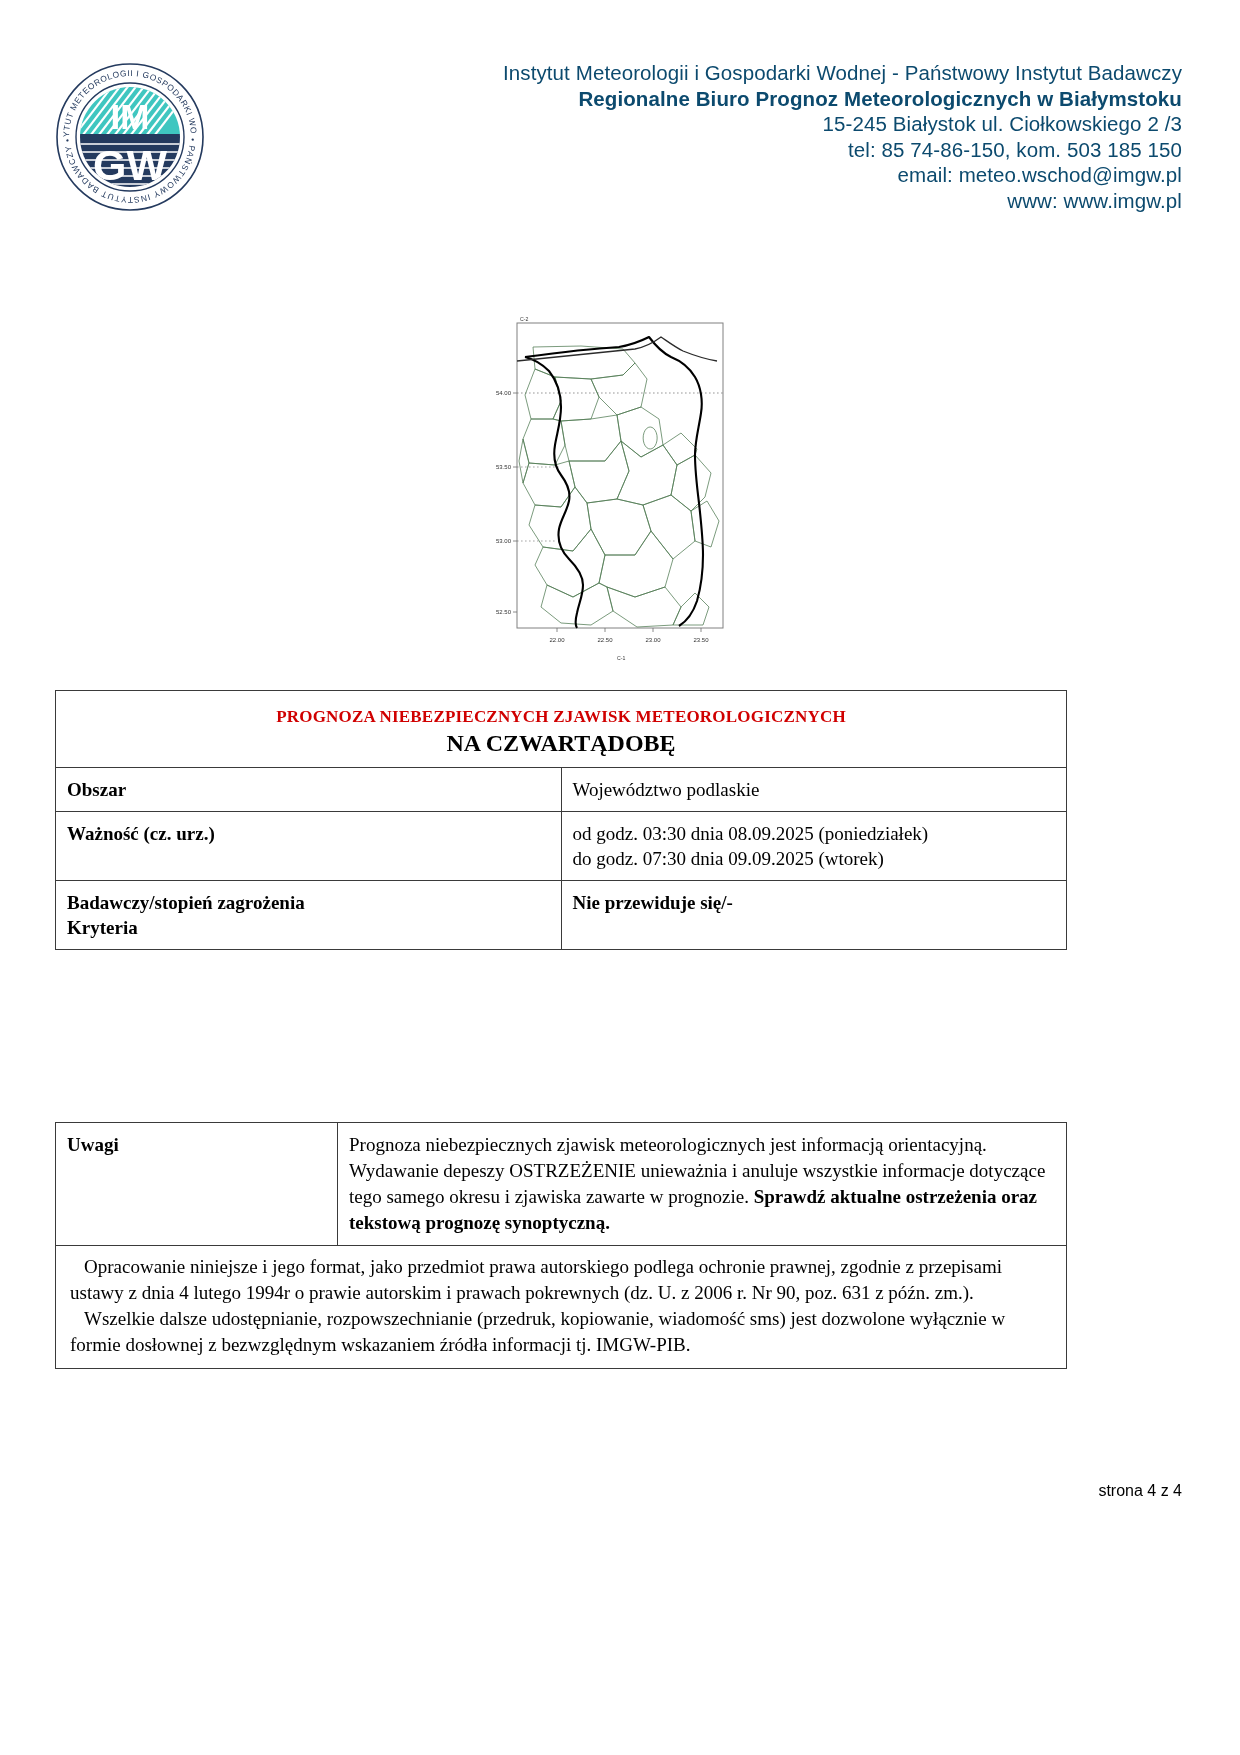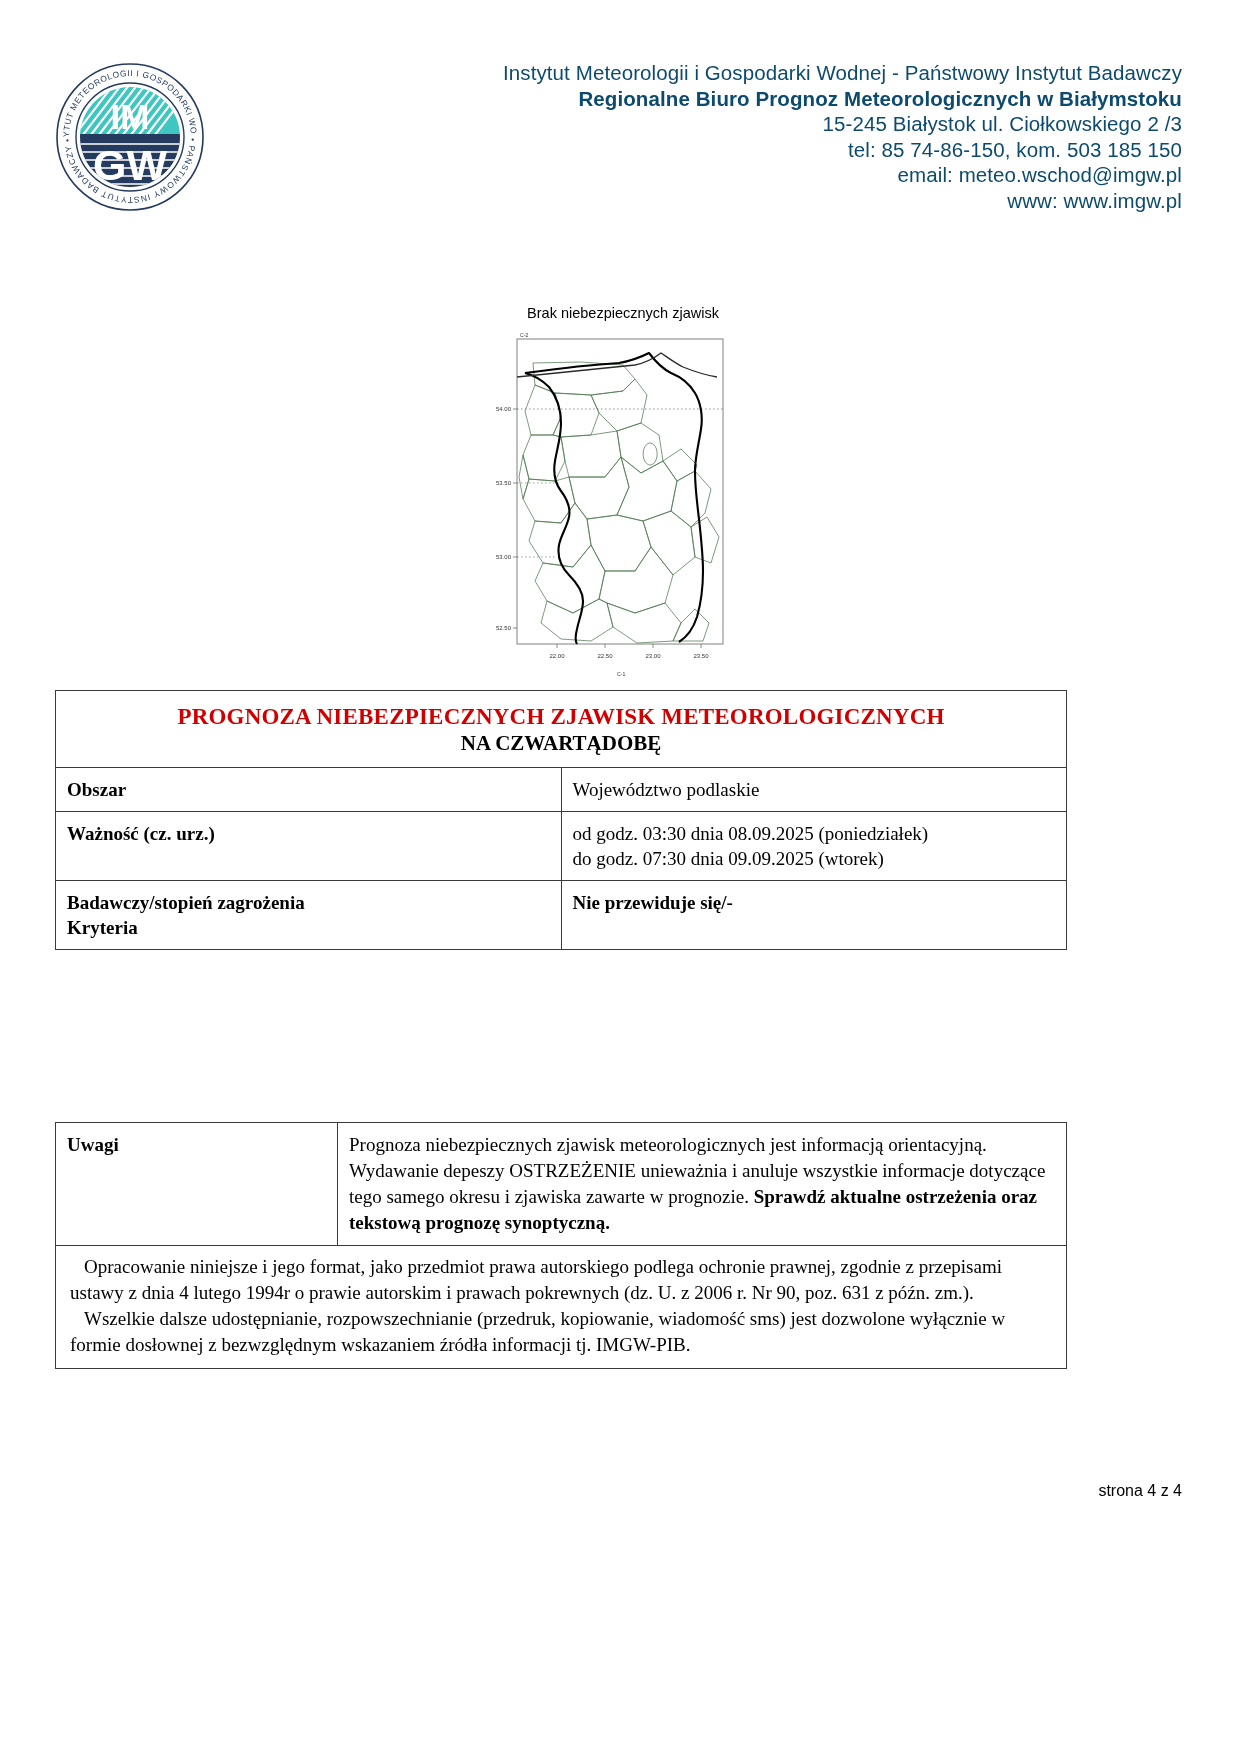--- a/index.html
+++ b/index.html
@@ -90,27 +90,27 @@
     width: 1012px;
   }
   #main-table .title-cell {
     text-align: center;
     padding: 12px 6px 10px 6px;
     line-height: 27px;
   }
   .title-red {
     color: #d00000;
     font-weight: bold;
-    font-size: 23px;
+    font-size: 17px;
     letter-spacing: 0.2px;
   }
   .title-black {
     color: #000;
     font-weight: bold;
-    font-size: 21px;
+    font-size: 24px;
   }
   .val-bold { font-weight: bold; }
 
   #issue-table {
     left: 55px;
     top: 1122px;
     width: 1012px;
   }
   #issue-table .notes-cell { line-height: 26px; }
   #issue-table .legal-cell {
@@ -184,21 +184,20 @@
     <div>Instytut Meteorologii i Gospodarki Wodnej - Państwowy Instytut Badawczy</div>
     <div class="bold">Regionalne Biuro Prognoz Meteorologicznych w Białymstoku</div>
     <div>15-245 Białystok ul. Ciołkowskiego 2 /3</div>
     <div>tel: 85 74-86-150, kom. 503 185 150</div>
     <div>email: meteo.wschod@imgw.pl</div>
     <div>www: www.imgw.pl</div>
   </div>
 </div>
 
 <div class="map-block">
-  <div class="map-title">Brak niebezpiecznych zjawisk</div>
 
   <div class="map-holder">
     <svg class="map-svg" width="250" height="348" viewBox="0 0 250 348">
 
       <rect x="22" y="8" width="206" height="305" fill="#ffffff" stroke="#808080" stroke-width="1"></rect>
 
       <text x="25" y="5.5" font-family="Liberation Sans, sans-serif" font-size="5.2" fill="#333">C-2</text>
       <text x="122" y="345" font-family="Liberation Sans, sans-serif" font-size="5.2" fill="#333">C-1</text>
 
       <g font-family="Liberation Sans, sans-serif" font-size="6" fill="#333">

